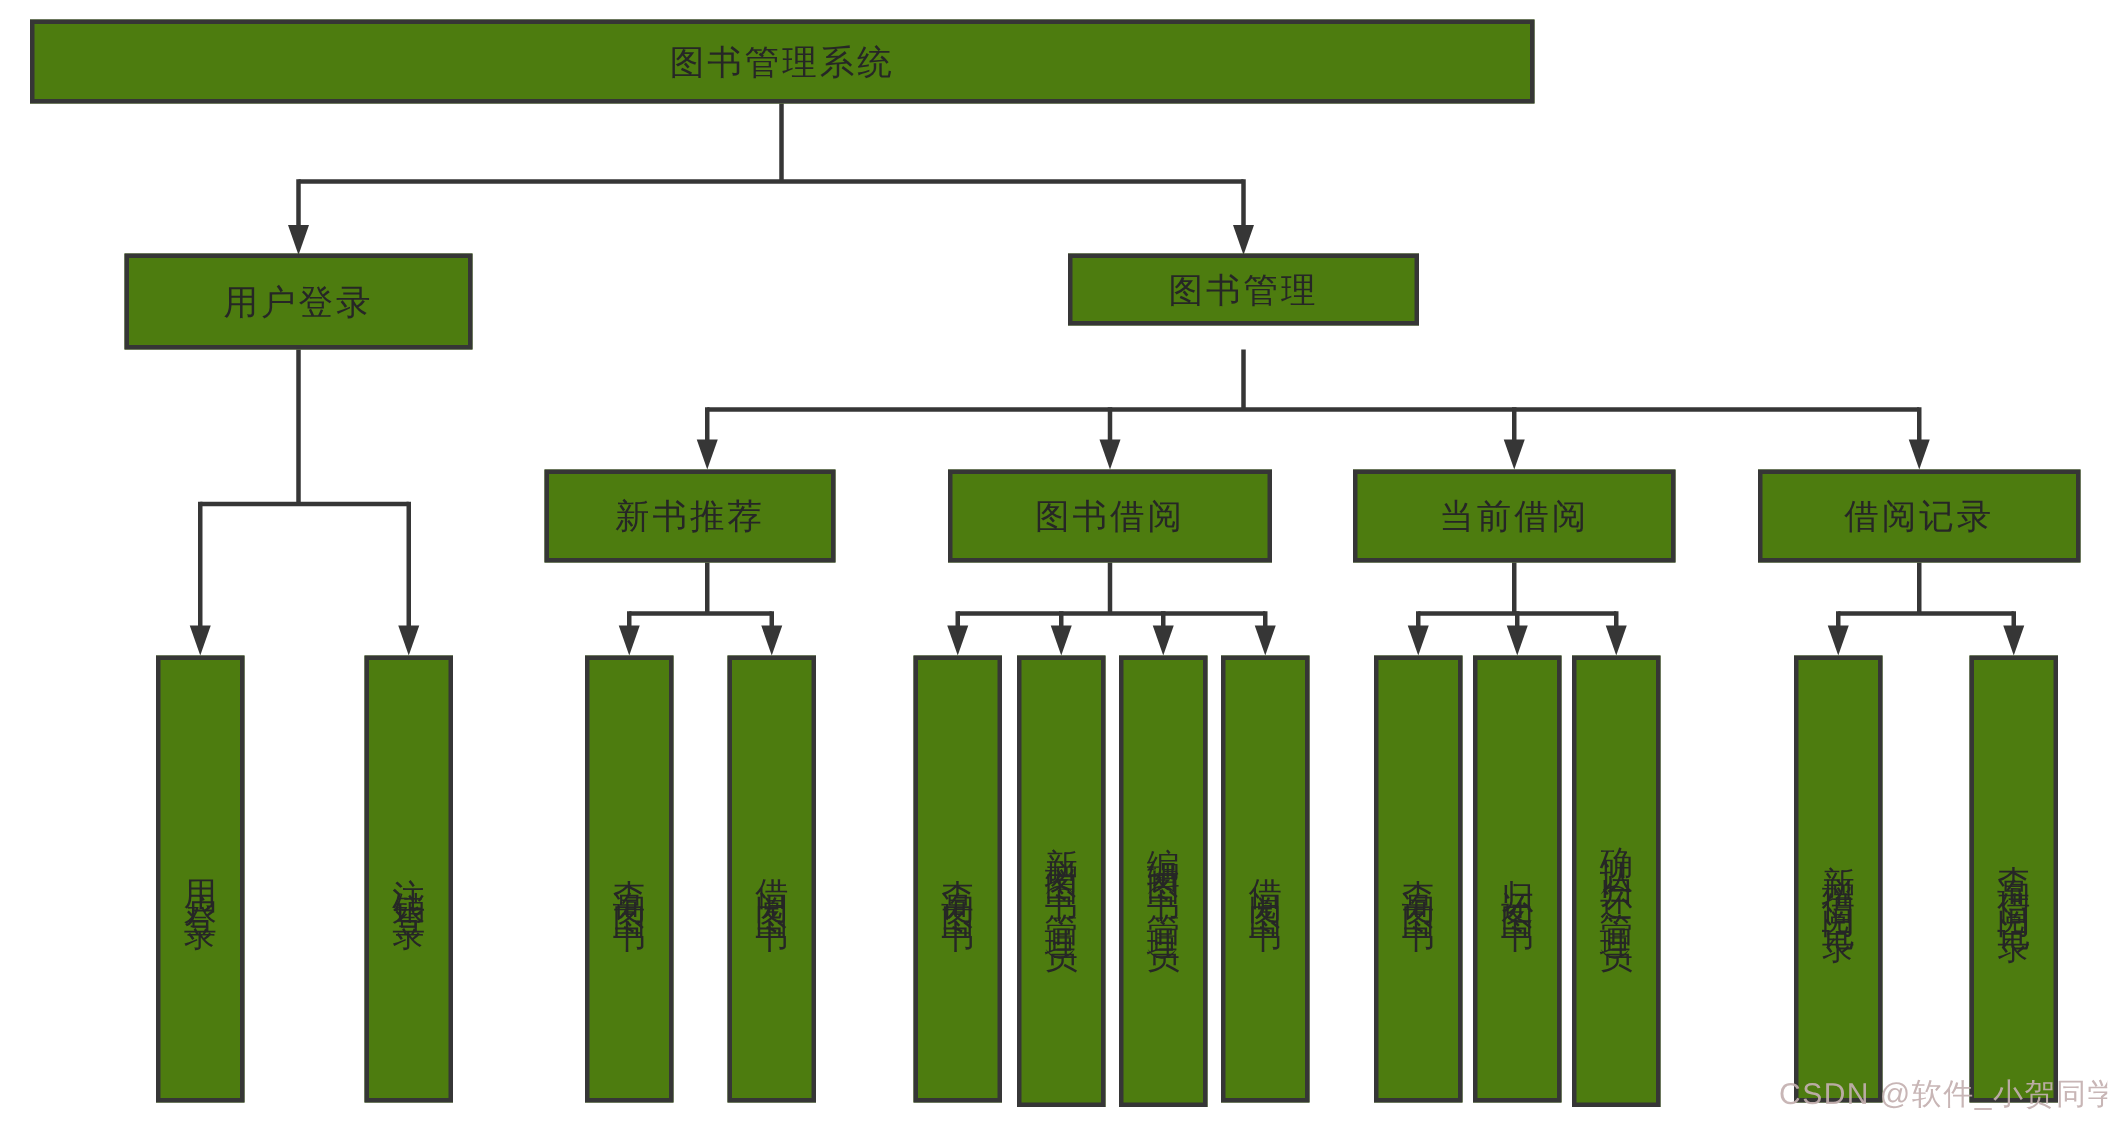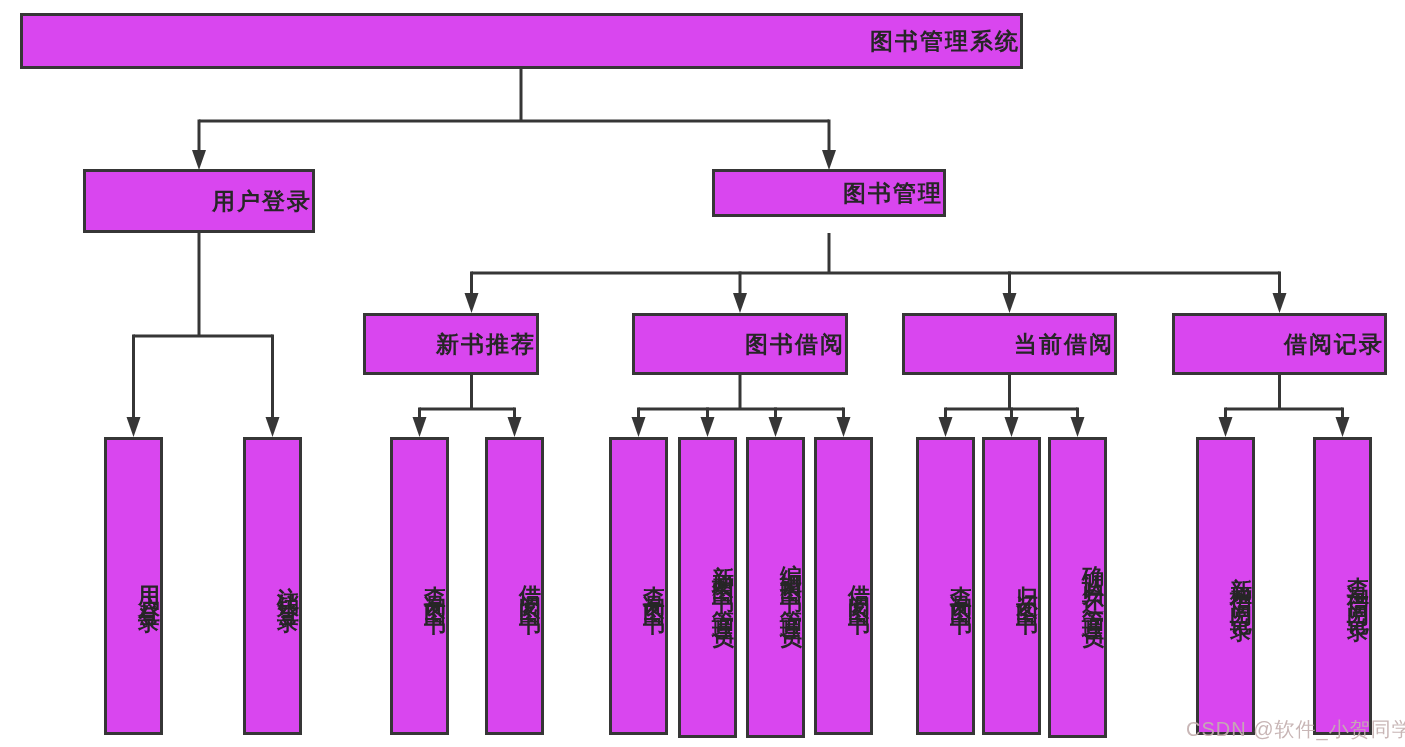--- a/index.html
+++ b/index.html
@@ -16,26 +16,25 @@
 
   svg.connectors {
     position: absolute;
     left: 0; top: 0;
     width: 1405px; height: 747px;
   }
 
   .node {
     position: absolute;
     border: 3px solid #363636;
-    background: #d946ef;
+    background: #4d7c0f;
     display: flex;
     align-items: center;
-    justify-content: flex-end;
+    justify-content: center;
     color: #262626;
-    font-weight: bold;
   }
   .node.h {
     font-size: 23px;
     letter-spacing: 2px;
     white-space: nowrap;
   }
   .node.v .vtext {
     writing-mode: vertical-rl;
     text-orientation: mixed;
     font-size: 22px;
@@ -138,21 +137,21 @@
     <span>图书管理系统</span>
   </div>
 
   <div class="node h" style="left:83px;top:169px;width:232px;height:64px">
     <span>用户登录</span>
   </div>
   <div class="node h" style="left:712px;top:169px;width:234px;height:48px">
     <span>图书管理</span>
   </div>
 
-  <div class="node h" style="left:363px;top:313px;width:176px;height:62px">
+  <div class="node h" style="left:363px;top:313px;width:194px;height:62px">
     <span>新书推荐</span>
   </div>
   <div class="node h" style="left:632px;top:313px;width:216px;height:62px">
     <span>图书借阅</span>
   </div>
   <div class="node h" style="left:902px;top:313px;width:215px;height:62px">
     <span>当前借阅</span>
   </div>
   <div class="node h" style="left:1172px;top:313px;width:215px;height:62px">
     <span>借阅记录</span>

